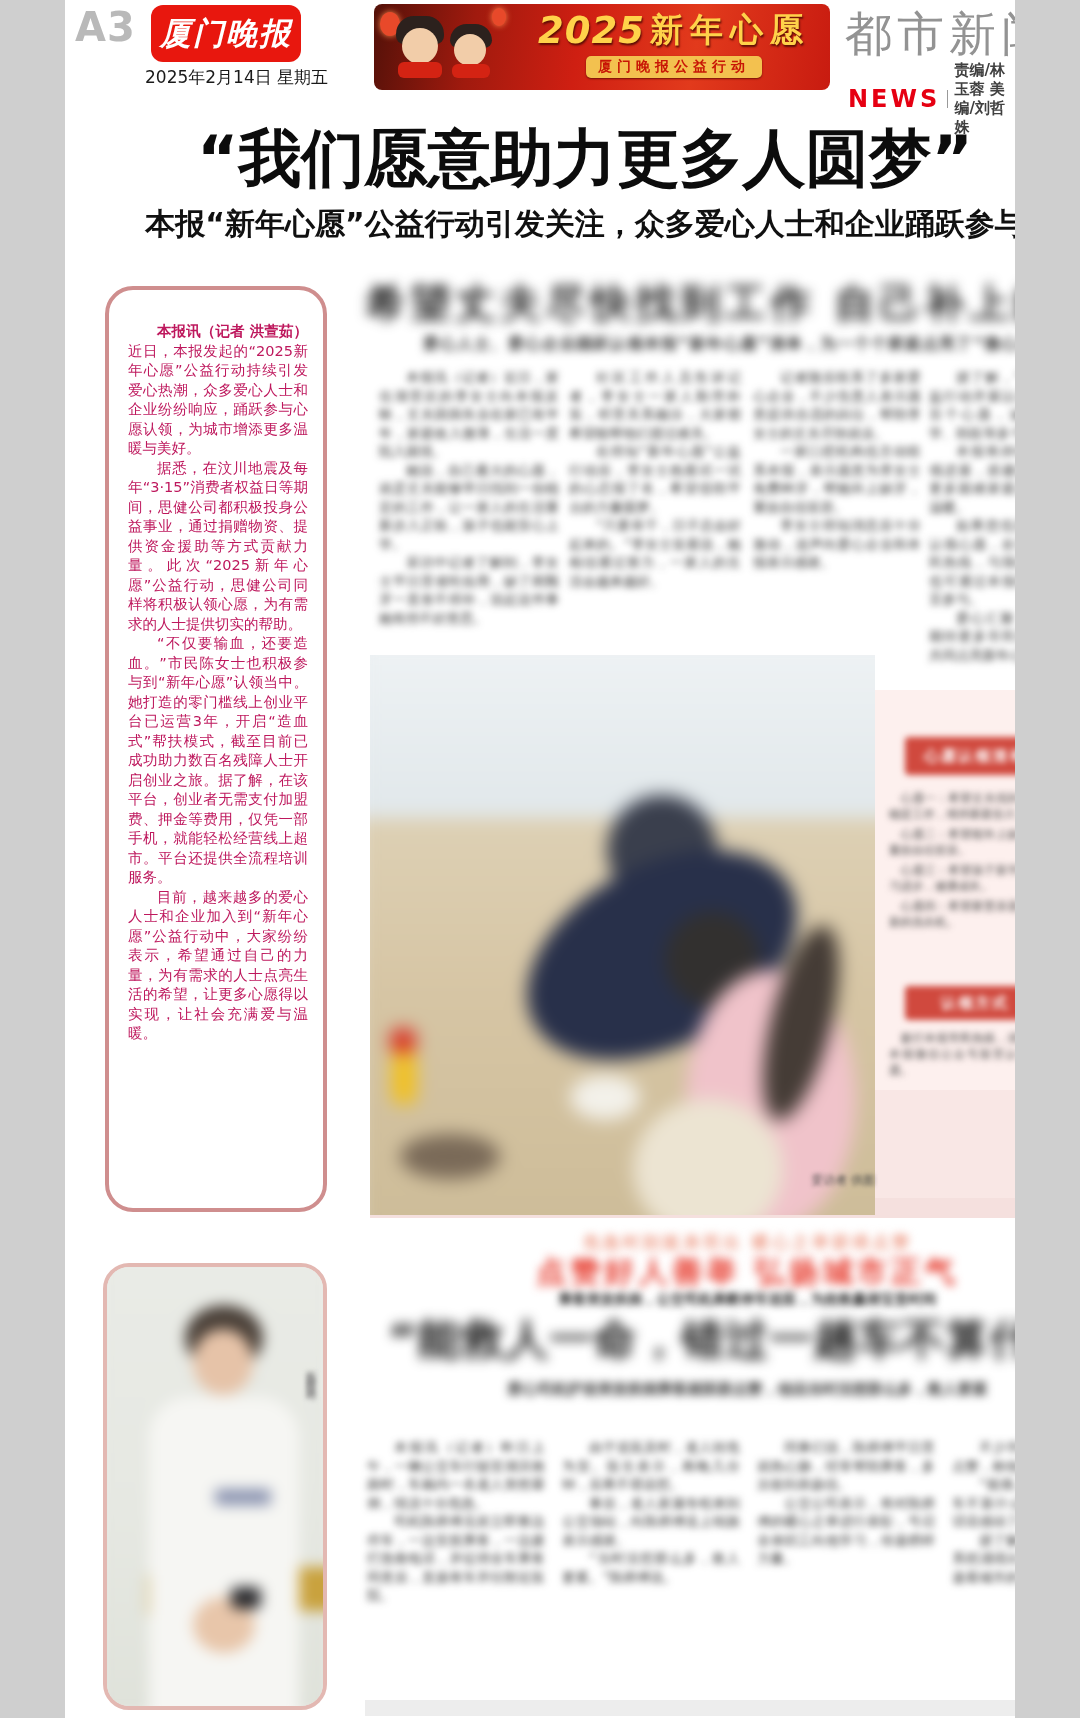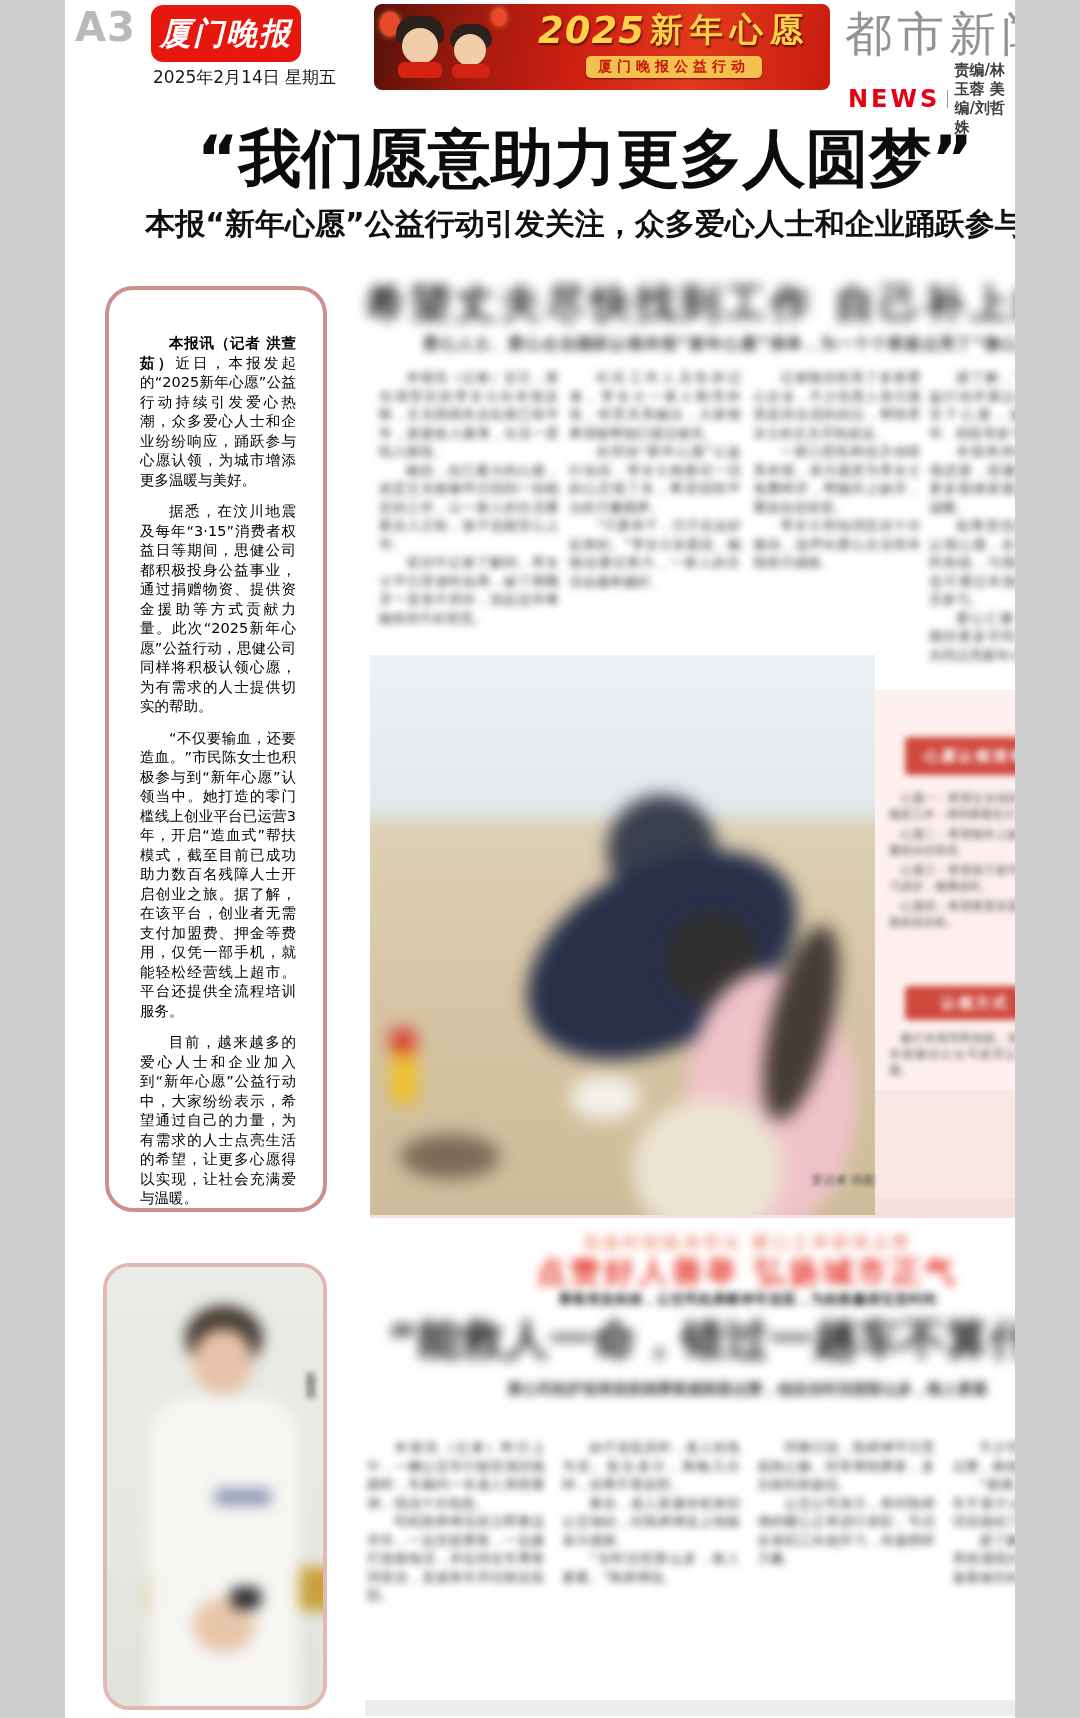--- a/index.html
+++ b/index.html
@@ -5,21 +5,21 @@
   html,body{margin:0;padding:0;background:#cfcfcf;}
   .page{position:relative;width:950px;height:1718px;background:#ffffff;margin:0 auto;
         overflow:hidden;font-family:"DejaVu Sans",sans-serif;color:#111;}
   .abs{position:absolute;}
 
   
   .a3{left:10px;top:4px;font-size:40px;font-weight:900;color:#b9b9b9;letter-spacing:1px;}
   .logo-box{left:86px;top:5px;width:150px;height:57px;background:#e8170e;border-radius:12px;
             display:flex;align-items:center;justify-content:center;}
   .logo-box span{color:#fff;font-size:31px;font-weight:900;font-style:italic;letter-spacing:2px;}
-  .date{left:88px;top:66px;font-size:17px;color:#1a1a1a;}
+  .date{left:80px;top:66px;font-size:17px;color:#1a1a1a;}
   .banner{left:309px;top:4px;width:456px;height:86px;border-radius:8px;overflow:hidden;
           background:linear-gradient(100deg,#531109 0%,#a01a0e 22%,#cf1f12 45%,#e23a1c 70%,#c81b10 100%);}
   .kids{position:absolute;left:0;top:0;width:150px;height:100%;}
   .lantern{position:absolute;border-radius:50%;background:#e8492a;box-shadow:0 0 6px #ff8a4d;}
   .hair{position:absolute;background:#2c211d;border-radius:18px 18px 8px 8px;}
   .face{position:absolute;background:#f2cda9;border-radius:50%;}
   .scarf{position:absolute;background:#d42313;border-radius:6px;}
   .banner-text{position:absolute;left:148px;top:4px;right:4px;text-align:center;}
   .banner-year{font-size:37px;font-weight:900;font-style:italic;color:#ffd24a;
                text-shadow:1px 2px 2px #5e0e05;letter-spacing:1px;vertical-align:middle;}
@@ -36,21 +36,21 @@
 
   
   .main-headline{left:20px;top:116px;width:1000px;text-align:center;font-size:63px;
                  font-weight:900;color:#0c0c0c;letter-spacing:0px;}
   .main-subheadline{left:20px;top:204px;width:1000px;text-align:center;font-size:30px;
                     font-weight:800;color:#101010;}
 
   
   .left-box{left:40px;top:286px;width:222px;height:926px;border:4px solid #cf8e8e;
             border-radius:28px;box-sizing:border-box;padding:32px 15px 14px 19px;background:#fff;}
-  .left-box p{margin:12px;text-indent:2em;font-size:14.5px;line-height:19.5px;text-align:justify;color:#000000;}
+  .left-box p{margin:0;text-indent:2em;font-size:14.5px;line-height:19.5px;text-align:justify;color:#be185d;}
   .left-box .lead{font-weight:900;}
 
   
   .bl2{filter:blur(2px);} .bl3{filter:blur(3px);} .bl35{filter:blur(3.5px);}
   .bl4{filter:blur(4px);} .bl5{filter:blur(5px);} .bl6{filter:blur(6px);}
 
   
   .top-article{left:300px;top:270px;width:740px;height:960px;}
   .t-headline{position:absolute;left:0;top:6px;width:100%;text-align:center;font-size:40px;
               font-weight:900;color:#1c1c1c;letter-spacing:5px;}

